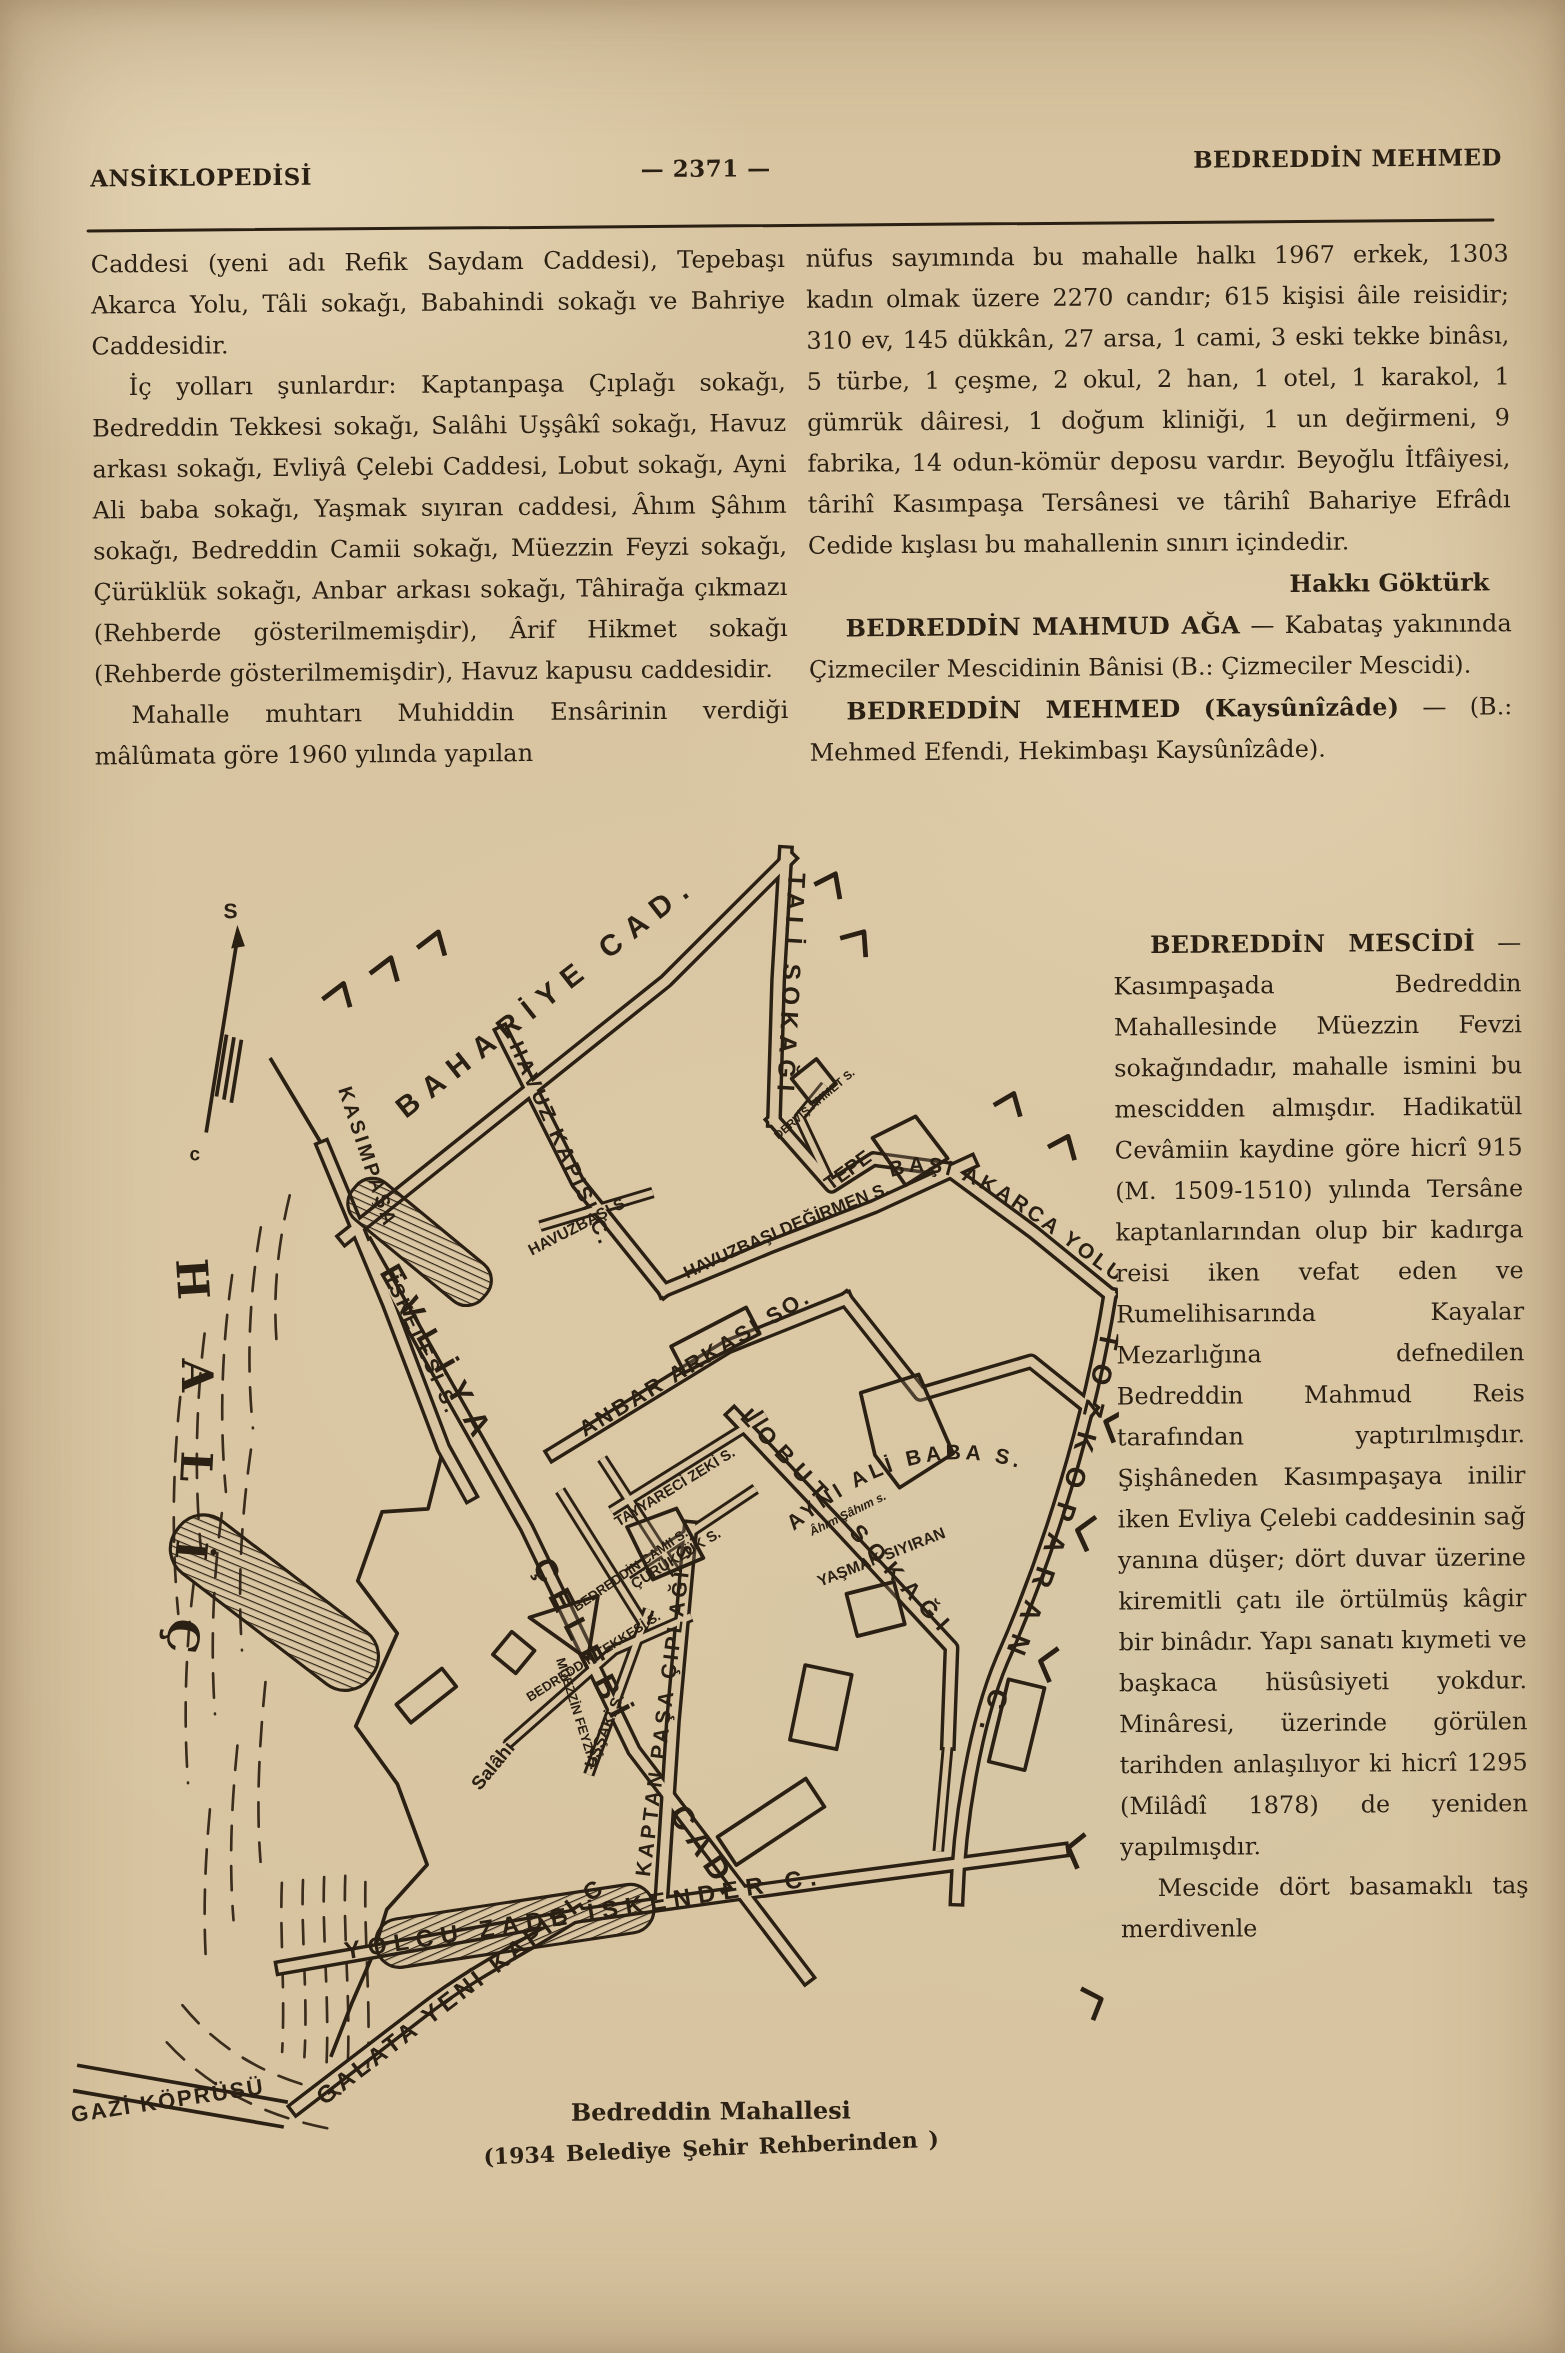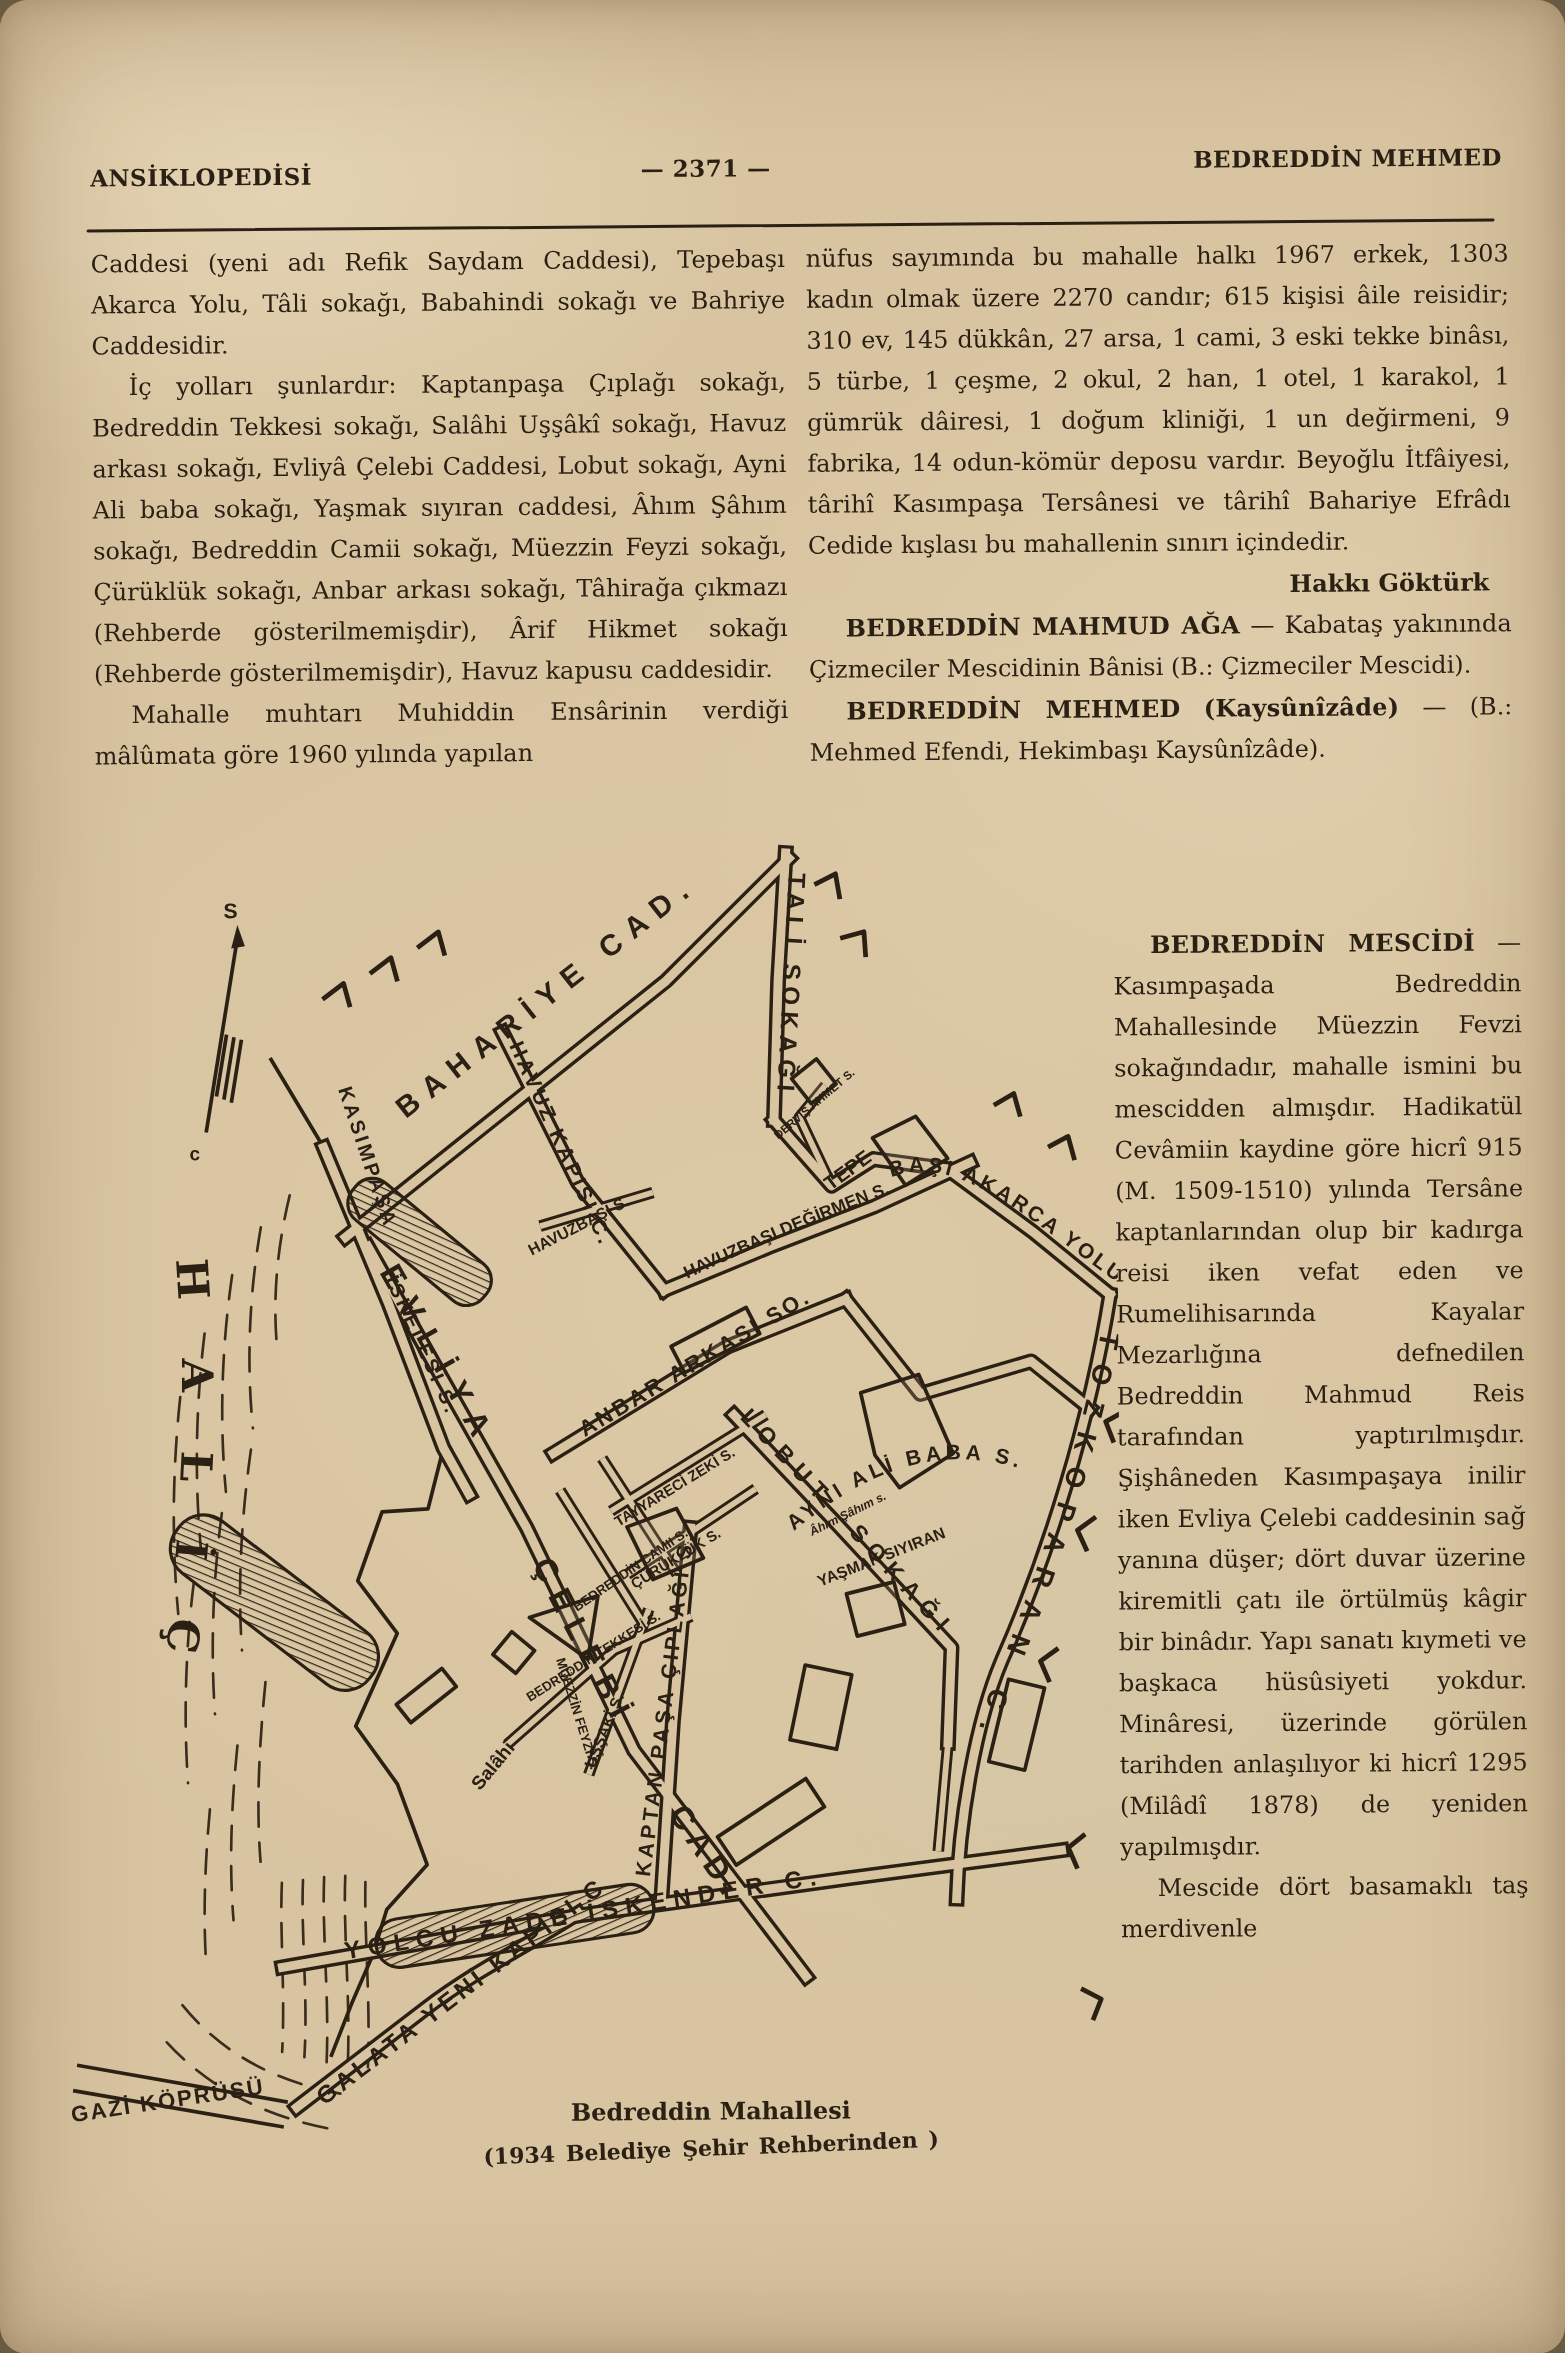--- a/index.html
+++ b/index.html
@@ -5,21 +5,21 @@
   html,body{margin:0;padding:0;background:#6b5a42;}
   .page{
     position:relative;width:1565px;height:2354px;overflow:hidden;
     background-color:#d8c4a0;
     background-image:
       radial-gradient(ellipse 741px 476px at 18% 8%, rgba(255,246,222,.30), transparent 65%),
       radial-gradient(ellipse 846px 635px at 80% 30%, rgba(236,220,190,.35), transparent 70%),
       radial-gradient(ellipse 635px 476px at 70% 72%, rgba(186,205,190,.14), transparent 70%),
       radial-gradient(ellipse 1269px 952px at 50% 55%, rgba(255,240,210,.10), transparent 80%);
     box-shadow:inset 0 0 138px rgba(96,66,34,.35), inset 0 0 32px rgba(96,66,34,.25);
-    font-family:"DejaVu Serif", serif;color:#2b2014;border-radius:28px;
+    font-family:"DejaVu Serif", serif;color:#2b2014;
   }
   .sheet{position:absolute;inset:0;transform:rotate(-0.45deg);transform-origin:50% 50%;}
   .hdr span{position:absolute;font-weight:bold;font-size:23px;letter-spacing:0.5px;white-space:nowrap;}
   .hdr-left{left:98px;top:159px;}
   .hdr-center{left:592px;top:154px;width:243px;text-align:center;}
   .hdr-right{right:55px;top:149px;}
   .rule{position:absolute;left:94px;top:224px;width:1408px;height:3.2px;background:#2b2014;border-radius:1.6px;}
   .col{position:absolute;text-align:justify;font-size:24px;line-height:41px;}
   .col p{margin:0;text-indent:37px;}
   .col p.noindent{text-indent:0;}

